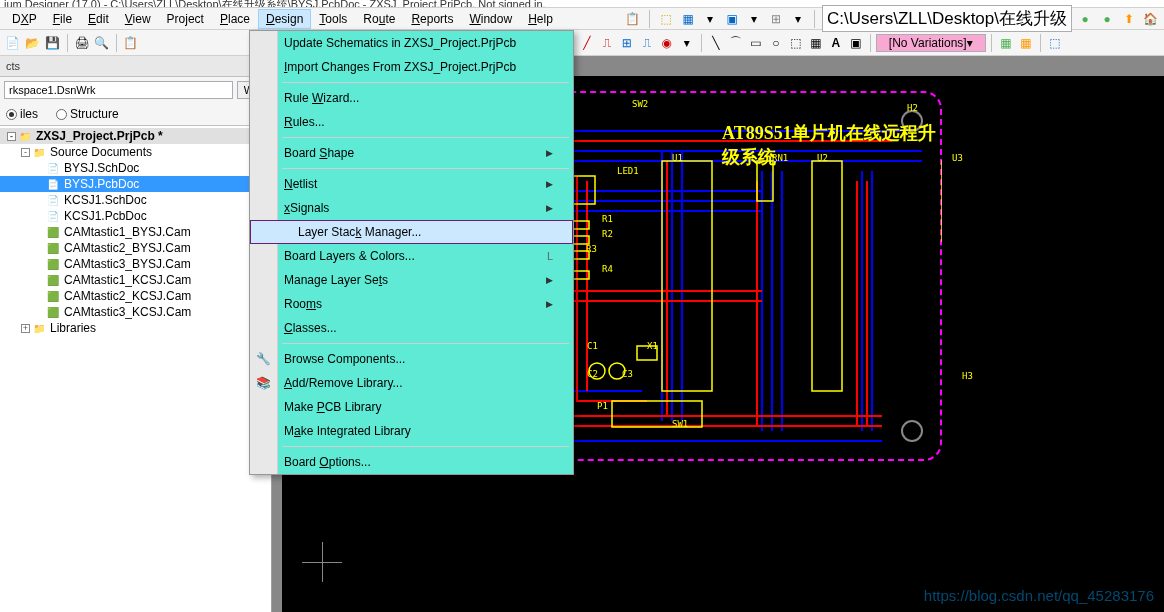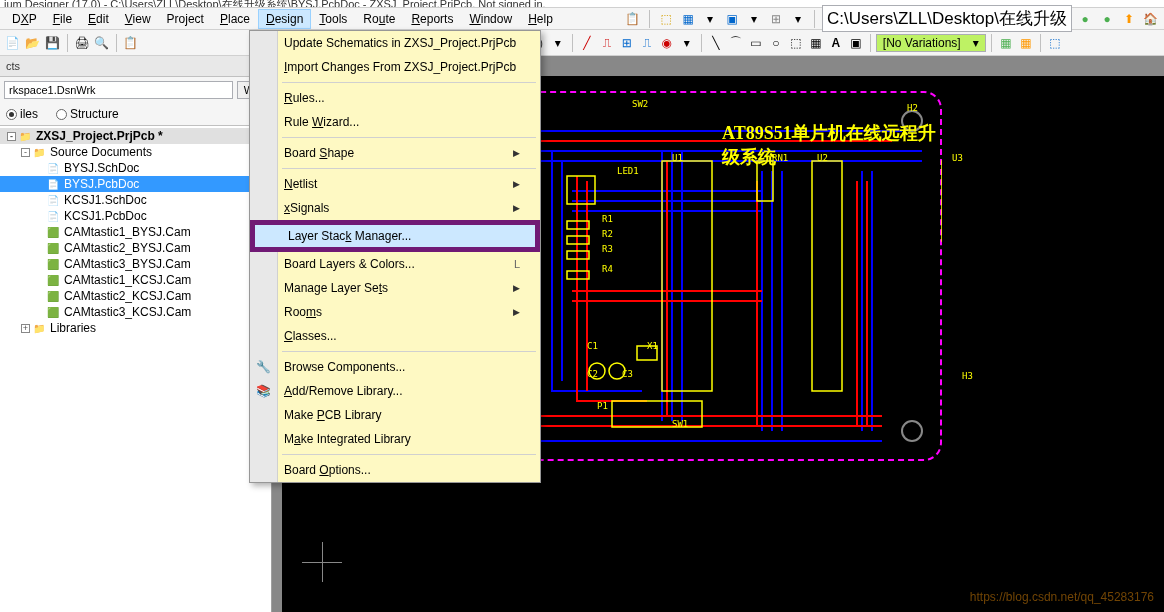--- a/index.html
+++ b/index.html
@@ -11,21 +11,21 @@
     .menubar-item { padding: 3px 8px; cursor: pointer; }
     .menubar-item.opened { background: #cce8ff; border: 1px solid #99d1ff; padding: 2px 7px; }
     .menubar-item u { text-decoration: underline; }
     .menubar-path { margin-left: auto; display: flex; align-items: center; gap: 4px; }
     .path-box { background: #fff; border: 1px solid #abadb3; padding: 1px 4px; font-size: 17px; min-width: 180px; }
     
     .toolbar1 { height: 26px; background: #f5f5f5; display: flex; align-items: center; padding: 0 4px; border-bottom: 1px solid #d0d0d0; gap: 2px; }
     .tb-icon { width: 18px; height: 18px; display: inline-flex; align-items: center; justify-content: center; cursor: pointer; }
     .tb-sep { width: 1px; height: 18px; background: #c0c0c0; margin: 0 3px; }
     .tb-text { font-size: 11px; color: #333; padding: 0 4px; }
-    .tb-dropdown { background: #bef264; border: 1px solid #abadb3; padding: 1px 6px; font-size: 11px; min-width: 110px; display: flex; align-items: center; justify-content: space-between; }
+    .tb-dropdown { background: #f9a8d4; border: 1px solid #abadb3; padding: 1px 12px; font-size: 11px; min-width: 110px; display: flex; align-items: center; justify-content: space-between; }
     
     .main-area { display: flex; height: calc(100% - 56px); }
     
     .left-panel { width: 272px; background: #f5f5f5; border-right: 1px solid #a0a0a0; display: flex; flex-direction: column; }
     .panel-header { background: #e8e8e8; border-bottom: 1px solid #c0c0c0; padding: 4px 6px; font-size: 11px; color: #333; }
     .ws-row { display: flex; align-items: center; padding: 4px; gap: 4px; }
     .ws-input { flex: 1; background: #fff; border: 1px solid #abadb3; padding: 2px 4px; font-size: 11px; }
     .ws-btn { background: #f0f0f0; border: 1px solid #abadb3; padding: 2px 6px; font-size: 11px; }
     .mode-row { display: flex; align-items: center; padding: 4px 6px; gap: 18px; font-size: 11px; }
     .radio-opt { display: flex; align-items: center; gap: 3px; }
@@ -40,31 +40,31 @@
     .tree-toggle.spacer { border: none; background: transparent; }
     .file-icon { width: 14px; height: 14px; display: inline-flex; align-items: center; justify-content: center; font-size: 10px; }
     
     .canvas-area { flex: 1; background: #888; position: relative; overflow: hidden; }
     .pcb-canvas { position: absolute; left: 10px; top: 20px; right: 0; bottom: 0; background: #000; }
     .pcb-board { position: absolute; left: 140px; top: 15px; width: 520px; height: 370px; }
     .pcb-outline { position: absolute; inset: 0; border: 2px dashed #ff00ff; border-radius: 18px; }
     .pcb-title { position: absolute; top: 30px; left: 300px; color: #ffff00; font-size: 18px; font-family: SimSun, serif; font-weight: bold; }
     .pcb-label { position: absolute; color: #ffff00; font-size: 9px; font-family: monospace; }
     
-    .dropdown-menu { position: absolute; left: 249px; top: 30px; width: 292px; background: #fef9c3; border: 1px solid #979797; box-shadow: 3px 3px 6px rgba(0,0,0,0.3); z-index: 1000; }
+    .dropdown-menu { position: absolute; left: 249px; top: 30px; width: 325px; background: #5eead4; border: 1px solid #979797; box-shadow: 3px 3px 6px rgba(0,0,0,0.3); z-index: 1000; }
     .dropdown-menu .gutter { position: absolute; left: 0; top: 0; bottom: 0; width: 28px; background: #e8e8e8; border-right: 1px solid #d0d0d0; }
     .menu-item { position: relative; padding: 5px 20px 5px 34px; font-size: 12px; cursor: pointer; display: flex; align-items: center; justify-content: space-between; }
-    .menu-item.highlighted { background: #cce8ff; border: 5px solid #701a75; padding: 4px 19px 4px 33px; }
+    .menu-item.highlighted { background: #cce8ff; border: 1px solid #701a75; padding: 4px 19px 4px 47px; }
     .menu-item u { text-decoration: underline; }
     .menu-sep { height: 1px; background: #d0d0d0; margin: 3px 4px 3px 32px; }
     .menu-arrow { font-size: 9px; color: #333; }
     .menu-shortcut { color: #666; font-size: 11px; }
     .menu-icon { position: absolute; left: 6px; width: 16px; height: 16px; display: flex; align-items: center; justify-content: center; }
     
-    .watermark { position: absolute; right: 10px; bottom: 8px; color: #a16207; font-size: 12px; font-family: Arial; opacity: 0.7; z-index: 500; text-align: center; }
+    .watermark { position: absolute; right: 10px; bottom: 8px; color: #0369a1; font-size: 15px; font-family: Arial; opacity: 0.7; z-index: 500; text-align: center; }
     .crosshair { position: absolute; left: 20px; bottom: 30px; width: 40px; height: 40px; }
     .crosshair::before, .crosshair::after { content: ''; position: absolute; background: #888; }
     .crosshair::before { left: 50%; top: 0; width: 1px; height: 100%; }
     .crosshair::after { top: 50%; left: 0; height: 1px; width: 100%; }
     
     svg.pcb-svg { position: absolute; inset: 0; width: 100%; height: 100%; }
   </style>
 </head>
 <body>
 
@@ -296,21 +296,21 @@
         </svg>
         <div class="pcb-title">AT89S51单片机在线远程升级系统</div>
         <div class="pcb-label" style="top:8px;left:210px">SW2</div>
         <div class="pcb-label" style="top:75px;left:195px">LED1</div>
         <div class="pcb-label" style="top:62px;left:250px">U1</div>
         <div class="pcb-label" style="top:62px;left:350px">RN1</div>
         <div class="pcb-label" style="top:62px;left:395px">U2</div>
         <div class="pcb-label" style="top:62px;left:530px">U3</div>
         <div class="pcb-label" style="top:123px;left:180px">R1</div>
         <div class="pcb-label" style="top:138px;left:180px">R2</div>
-        <div class="pcb-label" style="top:153px;left:180px">R3</div>
+        <div class="pcb-label" style="top:153px;left:164px">R3</div>
         <div class="pcb-label" style="top:173px;left:180px">R4</div>
         <div class="pcb-label" style="top:250px;left:165px">C1</div>
         <div class="pcb-label" style="top:250px;left:225px">X1</div>
         <div class="pcb-label" style="top:278px;left:165px">C2</div>
         <div class="pcb-label" style="top:278px;left:200px">C3</div>
         <div class="pcb-label" style="top:310px;left:175px">P1</div>
         <div class="pcb-label" style="top:328px;left:250px">SW1</div>
         <div class="pcb-label" style="top:12px;left:26px">H1</div>
         <div class="pcb-label" style="top:12px;left:485px">H2</div>
         <div class="pcb-label" style="top:280px;left:540px">H3</div>
@@ -324,24 +324,24 @@
   <div class="gutter"></div>
   <div id="menu-items">
       <div class="menu-item">
         <span>Update Schematics in ZXSJ_Project.PrjPcb</span>
       </div>
       <div class="menu-item">
         <span><u>I</u>mport Changes From ZXSJ_Project.PrjPcb</span>
       </div>
       <div class="menu-sep"></div>
       <div class="menu-item">
+        <span>Rule <u>W</u>izard...</span>
+      </div>
+      <div class="menu-item">
         <span><u>R</u>ules...</span>
-      </div>
-      <div class="menu-item">
-        <span>Rule <u>W</u>izard...</span>
       </div>
       <div class="menu-sep"></div>
       <div class="menu-item">
         <span>Board <u>S</u>hape</span>
         <span class="menu-arrow">▶</span>
       </div>
       <div class="menu-sep"></div>
       <div class="menu-item">
         <span><u>N</u>etlist</span>
         <span class="menu-arrow">▶</span>

